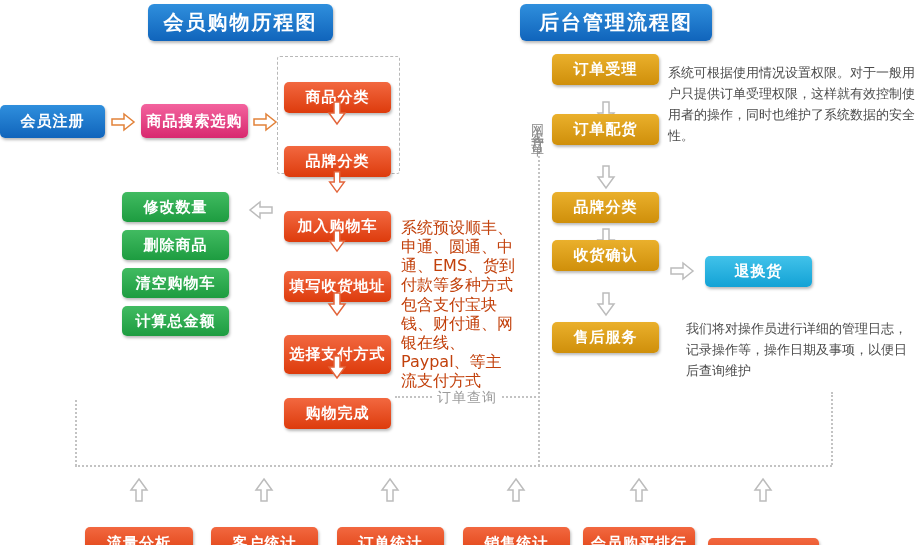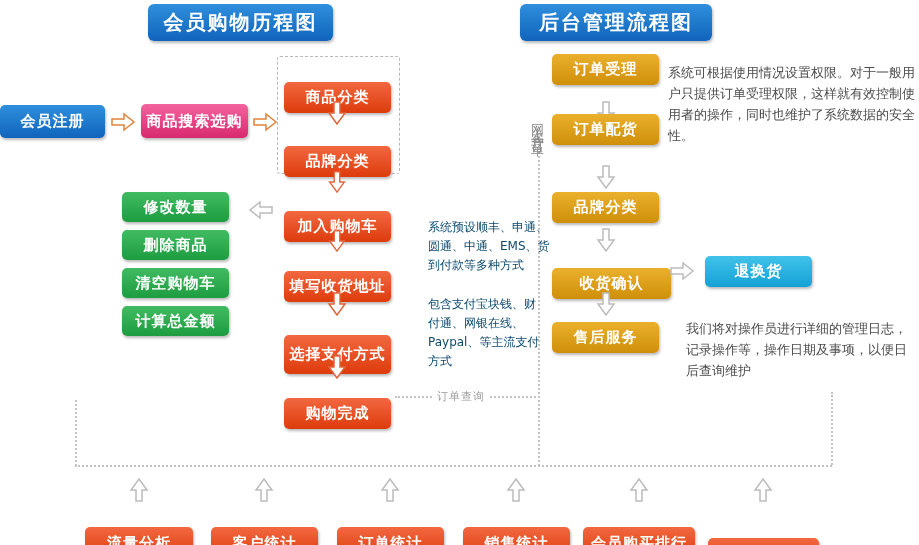--- a/index.html
+++ b/index.html
@@ -8,30 +8,30 @@
   .box{position:absolute;display:flex;align-items:center;justify-content:center;
        color:#fff;font-weight:bold;font-size:15px;border-radius:5px;white-space:nowrap;
        box-shadow:1px 2px 3px rgba(0,0,0,.28);letter-spacing:1px;}
   .title{font-size:20px;letter-spacing:2px;border-radius:6px;}
   .blue {background:linear-gradient(180deg,#2f8fdd,#1064bb);}
   .pink {background:linear-gradient(180deg,#f3639e,#d8296f);}
   .red  {background:linear-gradient(180deg,#f26840,#dd3b0c);margin-top:16px;}
   .green{background:linear-gradient(180deg,#41bb61,#1d9c40);}
   .gold {background:linear-gradient(180deg,#eab02c,#cf8f0a);}
   .cyan {background:linear-gradient(180deg,#41c2ea,#13a2d5);}
-  .note{position:absolute;color:#0c4a6e;font-size:12px;line-height:19px;margin-left:27px;}
+  .note{position:absolute;color:#c2410c;font-size:16px;line-height:19px;}
   .note-dark{position:absolute;color:#4c4c4c;font-size:13px;line-height:21px;}
   .arrow{position:absolute;line-height:0;}
   .dash{position:absolute;}
   .dash.h{border-top:2px dotted #c3c3c3;}
   .dash.v{border-left:2px dotted #c3c3c3;}
   .dashed-rect{position:absolute;border:1px dashed #b8b8b8;border-radius:3px;}
   .vtext{position:absolute;writing-mode:vertical-rl;letter-spacing:4px;color:#8a8a8a;
          font-size:13px;background:#fff;padding:3px 1px;}
-  .linelabel{position:absolute;color:#9b9b9b;font-size:11px;background:#fff;
+  .linelabel{position:absolute;color:#9b9b9b;font-size:14px;background:#fff;
              padding:0 5px;letter-spacing:1px;}
 </style>
 </head>
 <body>
 
 <div id="stage">
 
   <div class="box blue title" style="left:148px;top:4px;width:185px;height:37px">会员购物历程图</div>
   <div class="box blue title" style="left:520px;top:4px;width:192px;height:37px">后台管理流程图</div>
 
@@ -123,21 +123,21 @@
     <svg width="20" height="26" viewBox="0 0 20 26">
         <polygon points="7,2 13,2 13,13 18,13 10,24 2,13 7,13" fill="#fff" stroke="#bcbcbc" stroke-width="1.5"></polygon>
       </svg>
   </span>
   <div class="box gold" style="left:552px;top:192px;width:107px;height:31px">品牌分类</div>
   <span class="arrow" style="left:596px;top:227px">
     <svg width="20" height="26" viewBox="0 0 20 26">
         <polygon points="7,2 13,2 13,13 18,13 10,24 2,13 7,13" fill="#fff" stroke="#bcbcbc" stroke-width="1.5"></polygon>
       </svg>
   </span>
-  <div class="box gold" style="left:552px;top:268px;width:119px;height:31px">收货确认</div>
+  <div class="box gold" style="left:552px;top:240px;width:107px;height:31px">收货确认</div>
   <span class="arrow" style="left:668px;top:261px">
     <svg width="28" height="20" viewBox="0 0 26 20">
         <polygon points="2,7 14,7 14,2 24,10 14,18 14,13 2,13" fill="#fff" stroke="#bcbcbc" stroke-width="1.5"></polygon>
       </svg>
   </span>
   <div class="box cyan" style="left:705px;top:256px;width:107px;height:31px">退换货</div>
   <span class="arrow" style="left:596px;top:291px">
     <svg width="20" height="26" viewBox="0 0 20 26">
         <polygon points="7,2 13,2 13,13 18,13 10,24 2,13 7,13" fill="#fff" stroke="#bcbcbc" stroke-width="1.5"></polygon>
       </svg>

